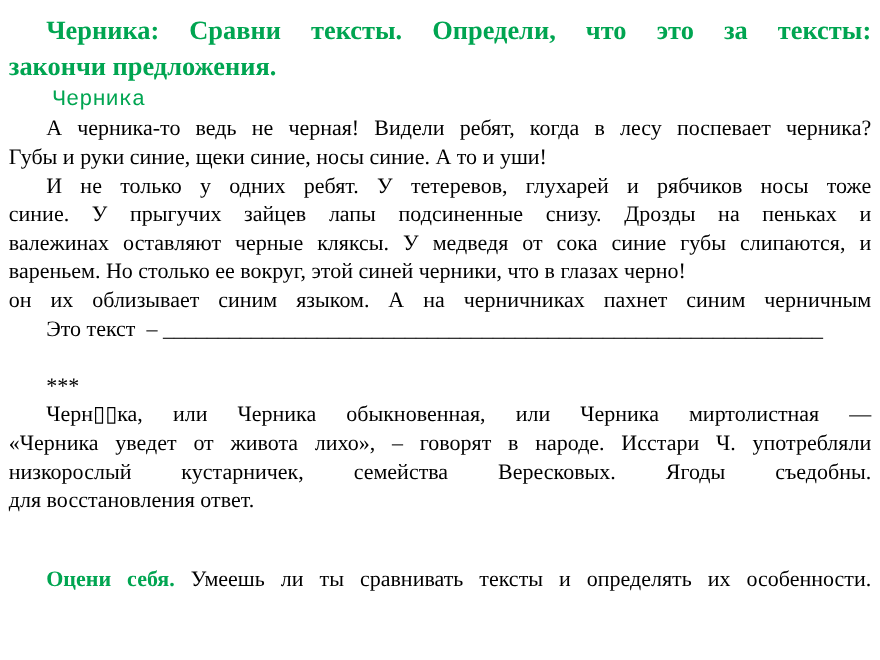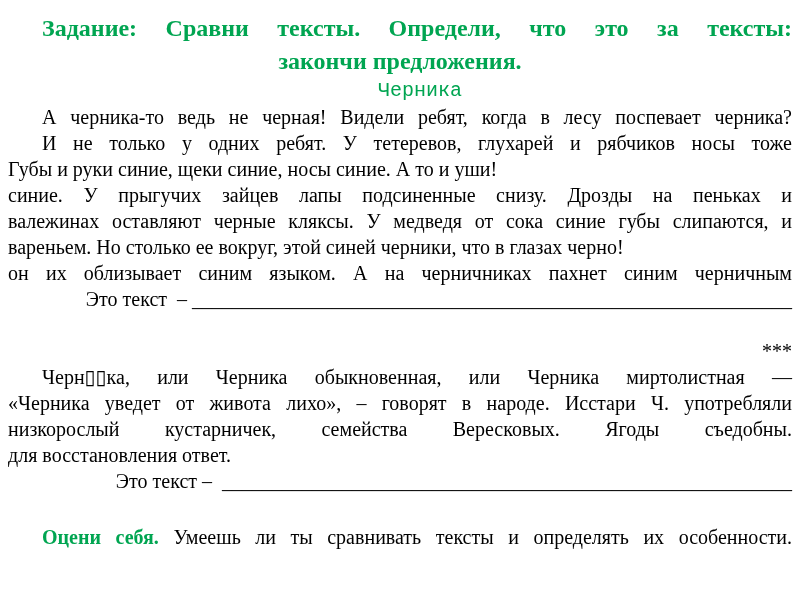--- a/index.html
+++ b/index.html
@@ -22,53 +22,52 @@
     font-weight: bold;
   }
   .h1 { text-align: justify; text-align-last: justify; }
   .h-it { }
   
   .bl {
     font-size: 20px;
     line-height: 26px;
   }
   .jl { text-align: justify; text-align-last: justify; }
-  .ind { text-indent: 34px; text-align: right; }
+  .ind { text-indent: 34px; }
   .pre { white-space: pre; }
   .sep { margin-top: 26px; }
-  .footer { margin-top: 30px; }
+  .footer { margin-top: 46px; }
   :root { --accent-green: #00a551; }
-  .accent { color: var(--accent-green); text-align: center; }
+  .accent { color: var(--accent-green); }
   .b { font-weight: bold; }
 </style>
 </head>
 <body style="background: rgb(255, 255, 255); color: rgb(0, 0, 0);">
 
 <div class="slide">
 
-  <div class="h-line h1 accent ind"><span data-bind="heading.label">Задание:</span> <span class="h-it" data-bind="heading.instruction_line1">Сравни тексты. Определи, что это за тексты:</span></div>
+  <div class="h-line h1 accent ind"><span data-bind="heading.label">Черника:</span> <span class="h-it" data-bind="heading.instruction_line1">Сравни тексты. Определи, что это за тексты:</span></div>
   <div class="h-line h-it accent" data-bind="heading.instruction_line2">закончи предложения.</div>
 
   <div class="bl accent" style="padding-left:40px;font-family:Liberation Mono, monospace;" data-bind="text1.title">Черника</div>
 
   <div class="bl jl ind" data-bind="text1.para1_lines.0">А черника-то ведь не черная! Видели ребят, когда в лесу поспевает черника?</div>
+  <div class="bl" data-bind="text1.para1_lines.1">Губы и руки синие, щеки синие, носы синие. А то и уши!</div>
+
   <div class="bl jl ind" data-bind="text1.para2_lines.0">И не только у одних ребят. У тетеревов, глухарей и рябчиков носы тоже</div>
-
-  <div class="bl" data-bind="text1.para1_lines.1">Губы и руки синие, щеки синие, носы синие. А то и уши!</div>
   <div class="bl jl" data-bind="text1.para2_lines.1">синие. У прыгучих зайцев лапы подсиненные снизу. Дрозды на пеньках и</div>
   <div class="bl jl" data-bind="text1.para2_lines.2">валежинах оставляют черные кляксы. У медведя от сока синие губы слипаются, и</div>
   <div class="bl" data-bind="text1.para2_lines.4">вареньем. Но столько ее вокруг, этой синей черники, что в глазах черно!</div>
   <div class="bl jl" data-bind="text1.para2_lines.3">он их облизывает синим языком. А на черничниках пахнет синим черничным</div>
 
   <div class="bl ind pre" data-bind="text1.answer_line">Это текст  – ____________________________________________________________</div>
 
   <div class="bl ind sep" data-bind="separator">***</div>
 
   <div class="bl jl ind" data-bind="text2.lines.0">Черн▯▯ка, или Черника обыкновенная, или Черника миртолистная —</div>
   <div class="bl jl" data-bind="text2.lines.2">«Черника уведет от живота лихо», – говорят в народе. Исстари Ч. употребляли</div>
   <div class="bl jl" data-bind="text2.lines.1">низкорослый кустарничек, семейства Вересковых. Ягоды съедобны.</div>
   <div class="bl" data-bind="text2.lines.3">для восстановления ответ.</div>
 
-  <div class="bl ind pre" data-bind="text2.answer_line">Это текст –  _________________________________________________________</div>
 
   <div class="bl jl ind footer"><span class="accent b" data-bind="footer.label">Оцени себя.</span> <span data-bind="footer.line1_rest">Умеешь  ли ты сравнивать тексты и определять их особенности.</span></div>
 
 </div>
 
 </body></html>

